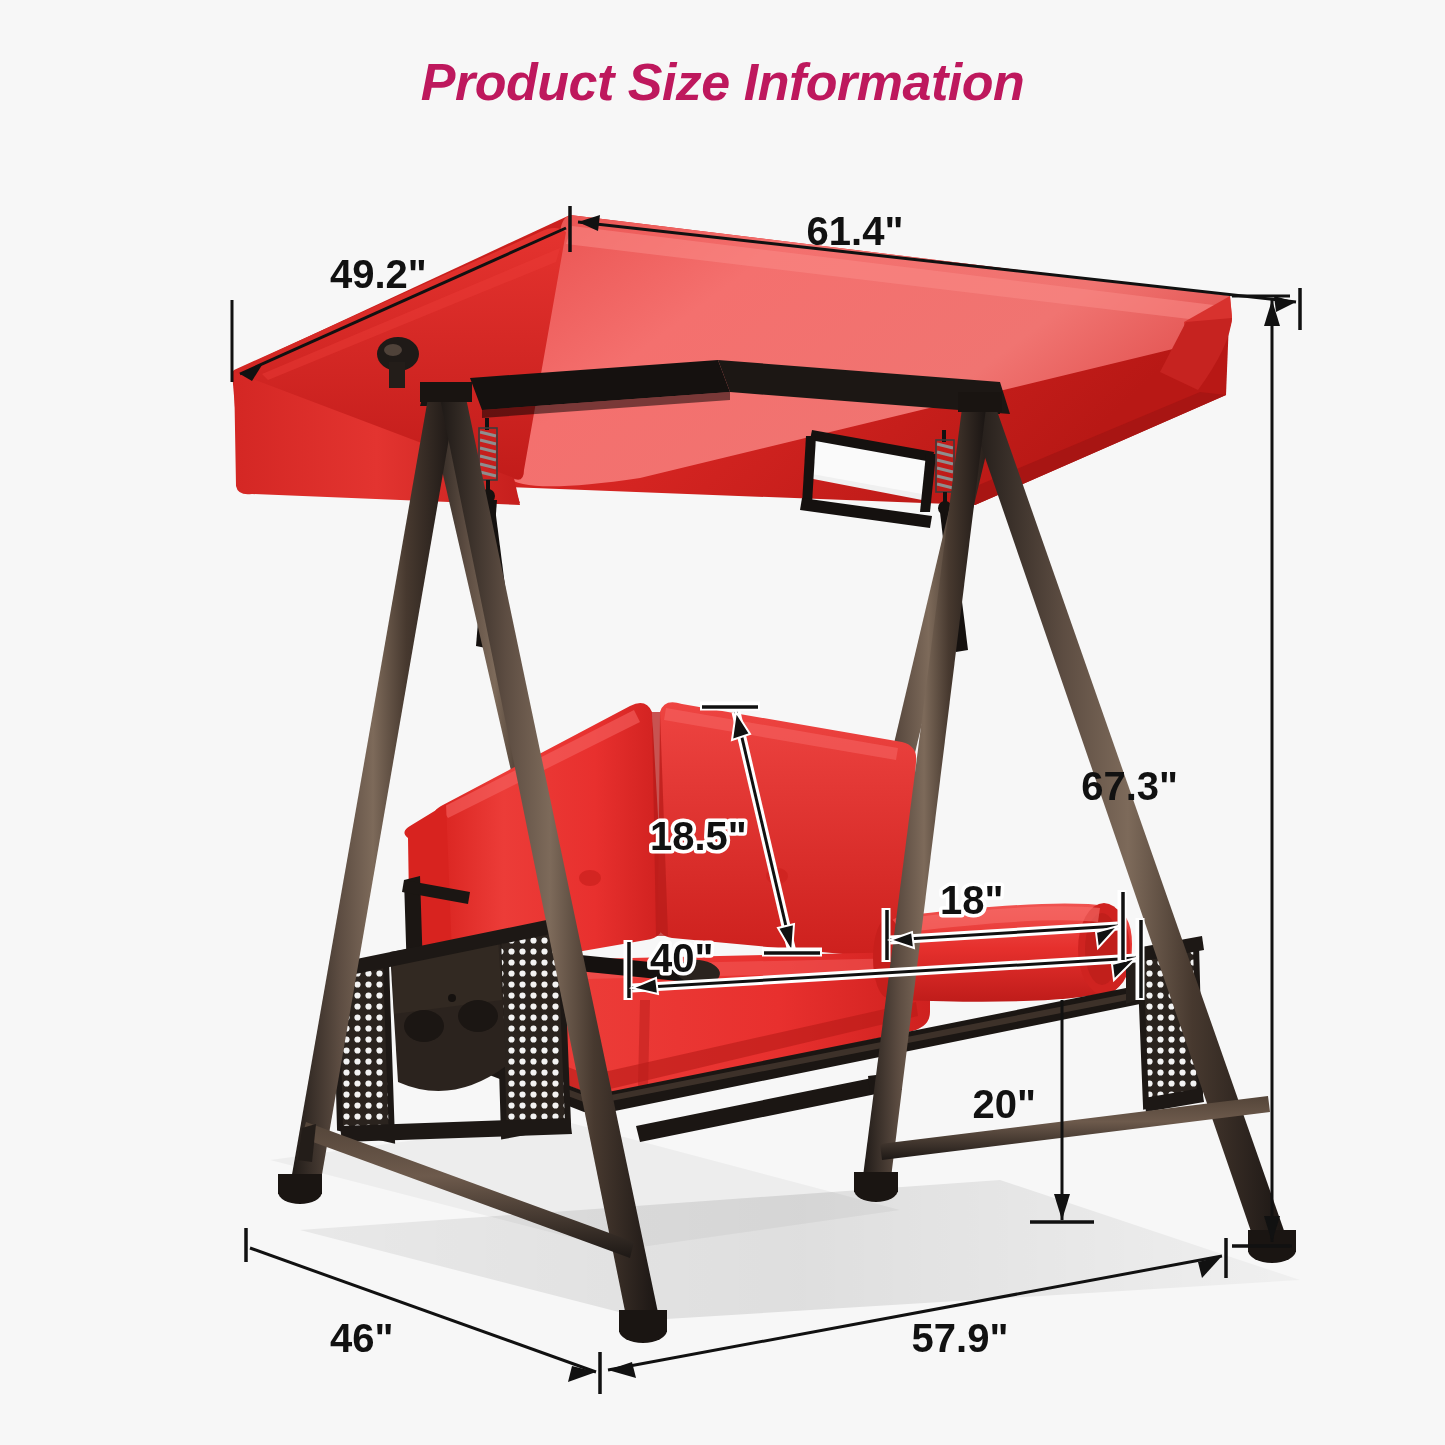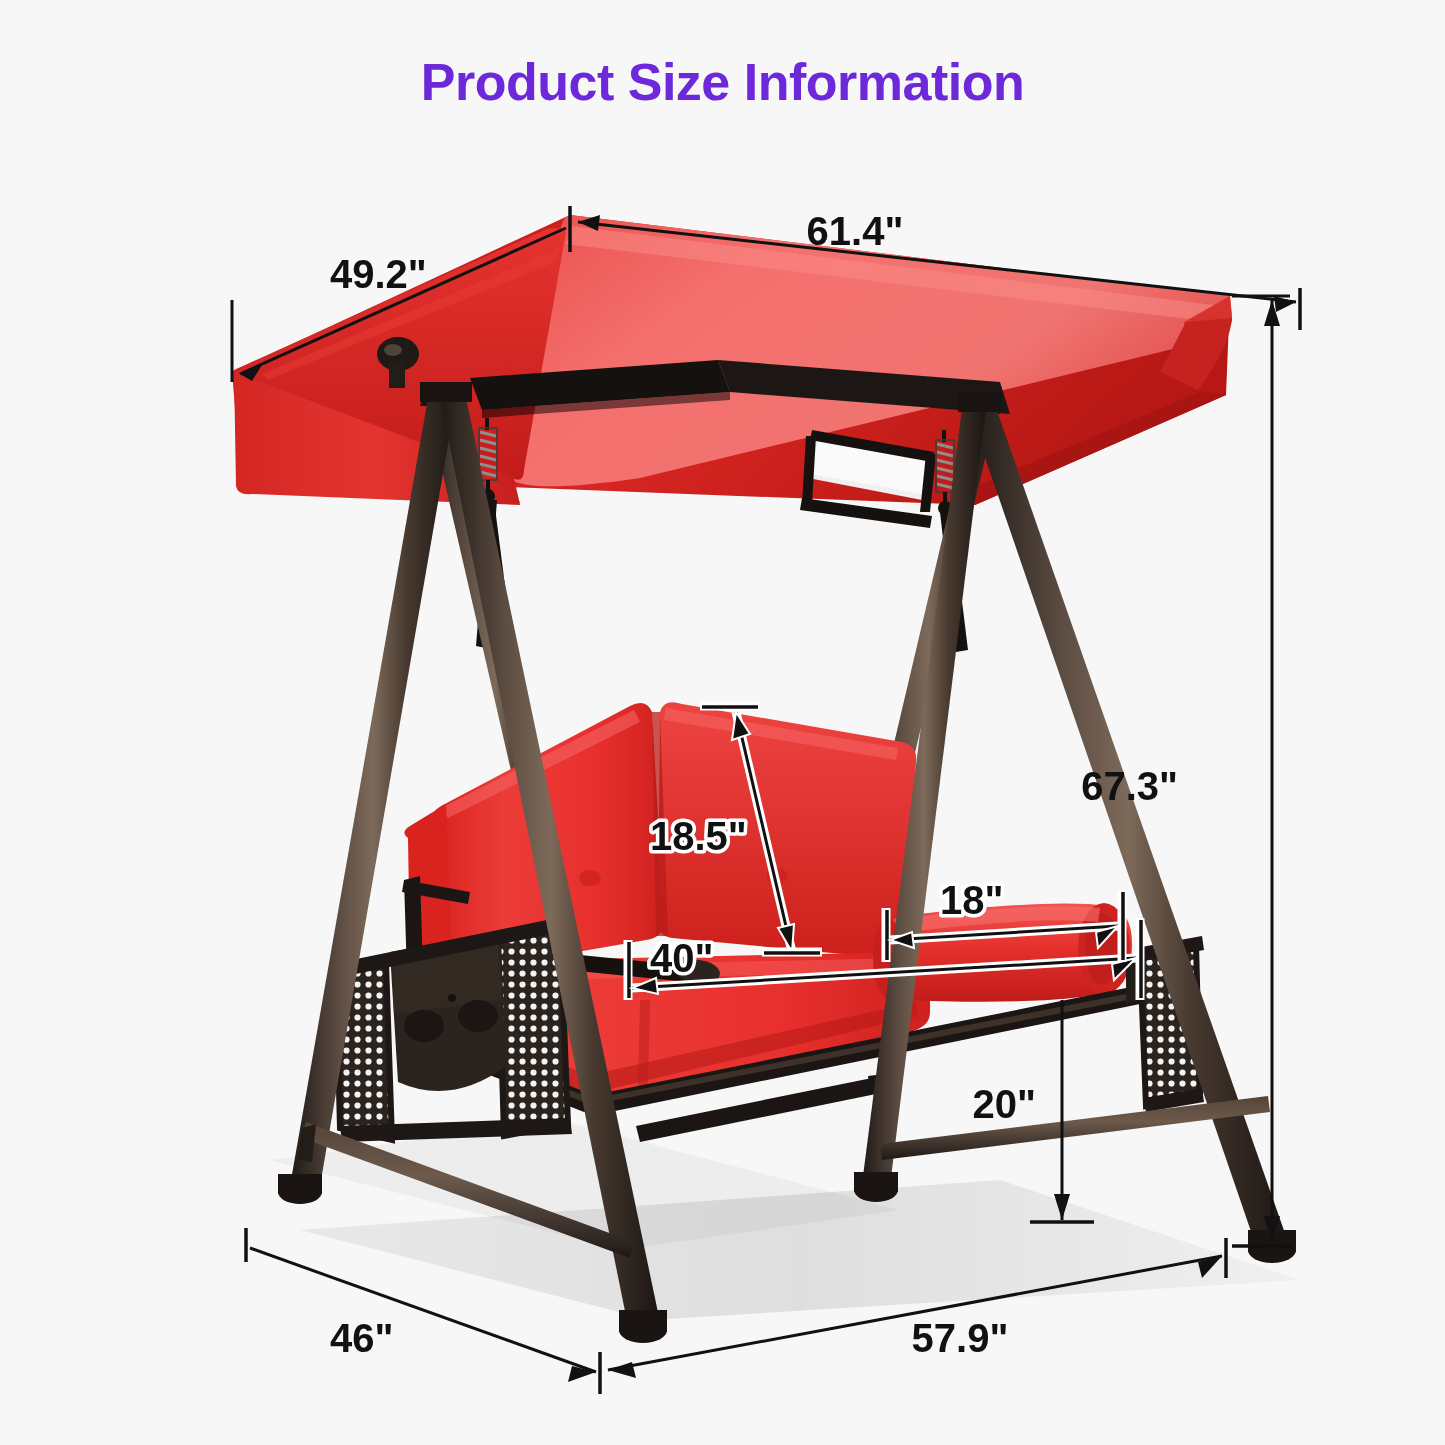--- a/index.html
+++ b/index.html
@@ -8,21 +8,22 @@
     background:#f7f7f7;
     font-family:"Liberation Sans","DejaVu Sans",sans-serif;
     overflow:hidden;position:relative;
   }
   #stage{position:absolute;inset:0;}
   #title{
     position:absolute;left:0;right:0;top:52px;
     text-align:center;
     font-size:52px;font-weight:bold;
     letter-spacing:-0.5px;
-    color:#6d28d9;
+    color:#be185d;
+    font-style:italic;
   }
   svg.layer{position:absolute;left:0;top:0;width:1445px;height:1445px;}
   .dimtext{
     font-family:"Liberation Sans","DejaVu Sans",sans-serif;
     font-weight:bold;font-size:40px;fill:#111;
   }
   .dimtext.onred{
     paint-order:stroke fill;
     stroke:#ffffff;stroke-width:7px;stroke-linejoin:round;
   }

